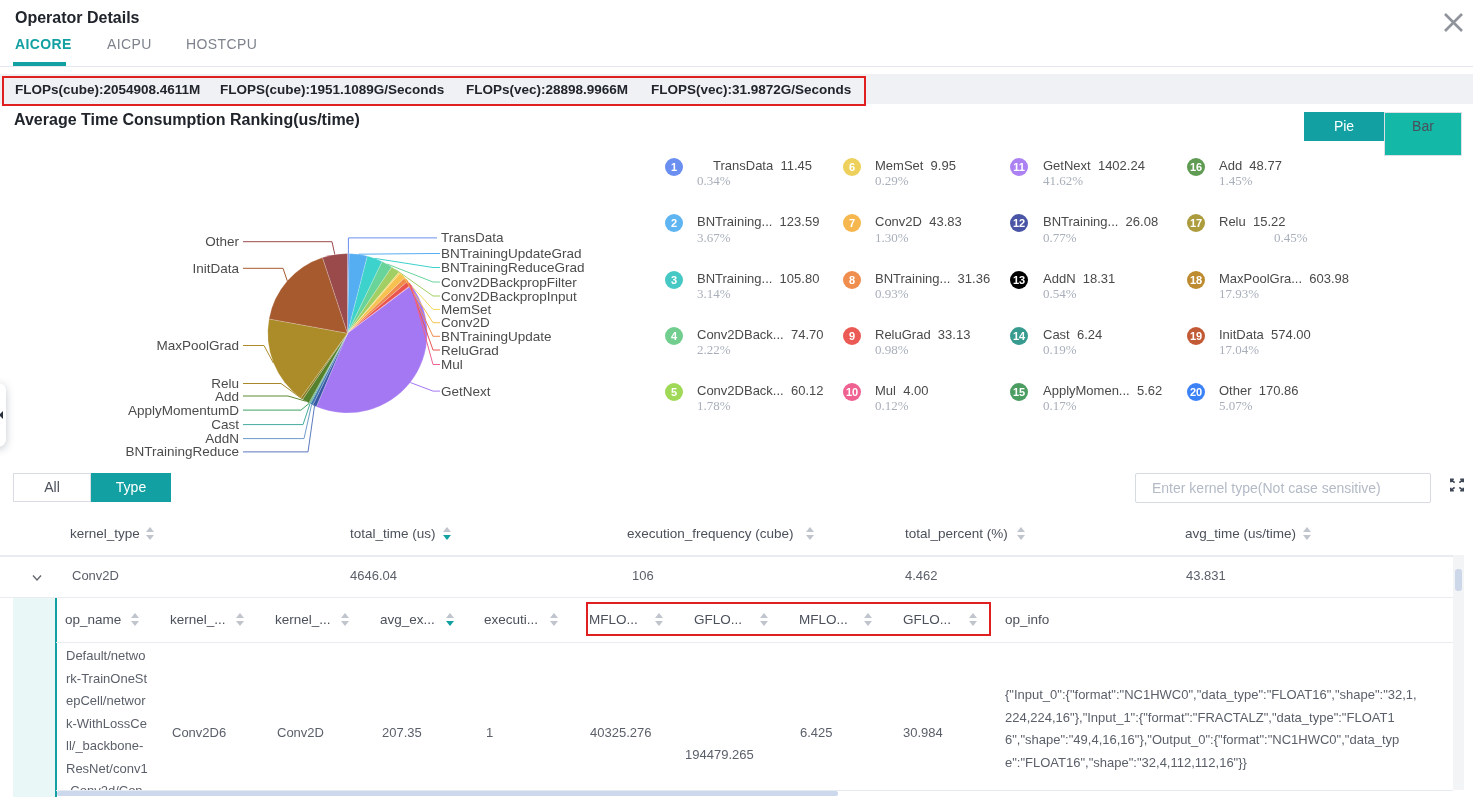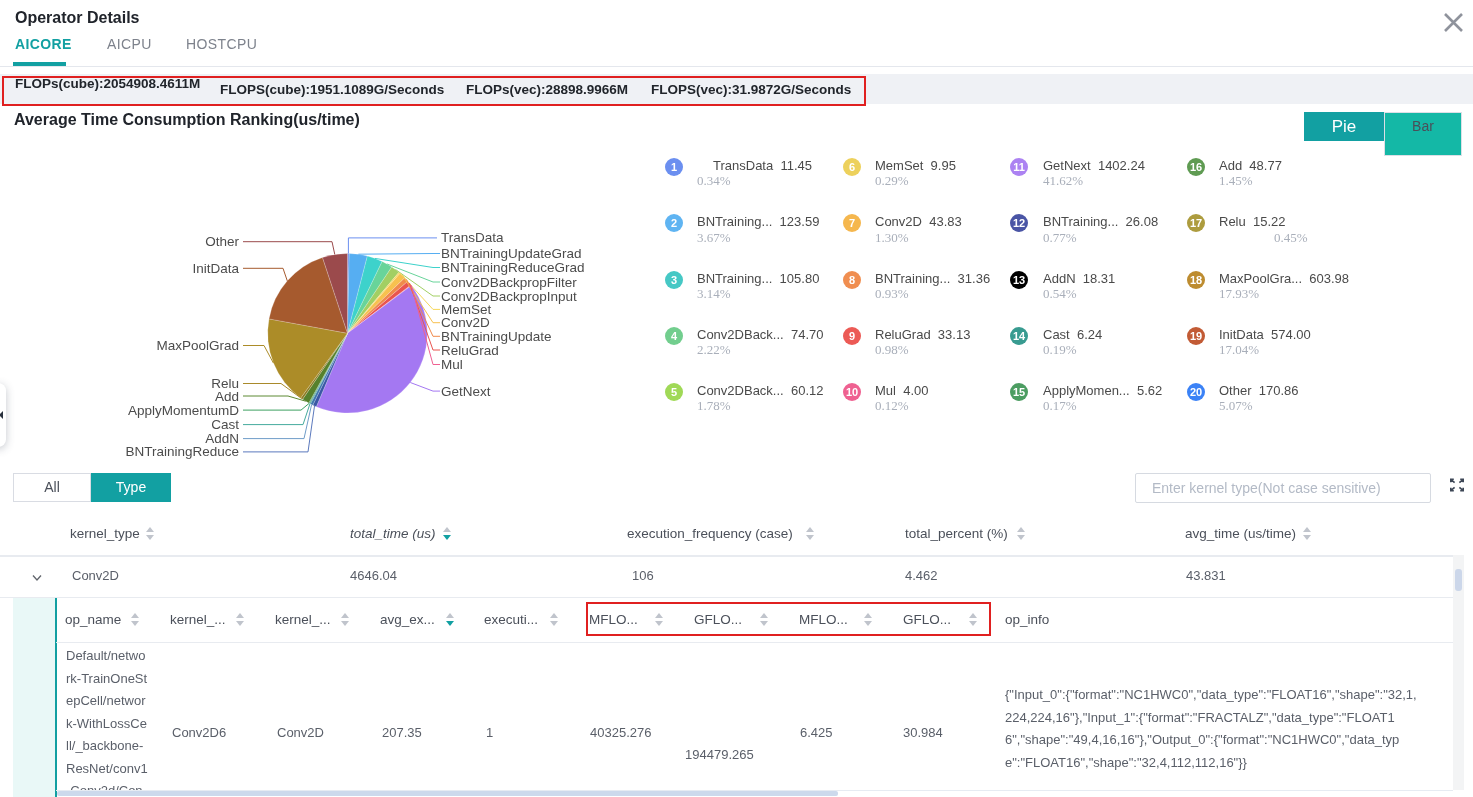--- a/index.html
+++ b/index.html
@@ -19,29 +19,29 @@
     <path d="M3 3 L20 20 M20 3 L3 20" stroke="#8f939c" stroke-width="2.6" fill="none"></path>
   </svg>
 
 <div class="abs" style="left:15px;top:36px;font-size:14px;font-weight:bold;color:#12a0a2;letter-spacing:0.4px;">AICORE</div>
 <div class="abs" style="left:107px;top:36px;font-size:14px;color:#7d828c;letter-spacing:0.4px;">AICPU</div>
 <div class="abs" style="left:186px;top:36px;font-size:14px;color:#7d828c;letter-spacing:0.4px;">HOSTCPU</div>
 <div class="abs" style="left:13px;top:62px;width:53px;height:4px;background:#12a0a2;"></div>
 <div class="abs" style="left:0;top:66px;width:1473px;height:1px;background:#e4e7ed;"></div>
 
 <div class="abs" style="left:0;top:74px;width:1473px;height:30px;background:#eff1f5;"></div>
-<div class="abs" style="left:15px;top:76px;font-size:13.5px;font-weight:bold;color:#21252b;">FLOPs(cube):2054908.4611M</div>
+<div class="abs" style="left:15px;top:82px;font-size:13.5px;font-weight:bold;color:#21252b;">FLOPs(cube):2054908.4611M</div>
 <div class="abs" style="left:220px;top:82px;font-size:13.5px;font-weight:bold;color:#21252b;">FLOPS(cube):1951.1089G/Seconds</div>
 <div class="abs" style="left:466px;top:82px;font-size:13.5px;font-weight:bold;color:#21252b;">FLOPs(vec):28898.9966M</div>
 <div class="abs" style="left:651px;top:82px;font-size:13.5px;font-weight:bold;color:#21252b;">FLOPS(vec):31.9872G/Seconds</div>
 <div class="abs" style="left:2px;top:76px;width:864px;height:30px;border:2px solid #e02020;"></div>
 
 <div class="abs" style="left:14px;top:111px;font-size:16px;font-weight:bold;color:#20242b;">Average Time Consumption Ranking(us/time)</div>
 
-<div class="abs" style="left:1304px;top:112px;width:80px;height:29px;background:#12a0a2;color:#fff;font-size:17px;text-align:center;line-height:29px;">Pie</div>
+<div class="abs" style="left:1304px;top:112px;width:80px;height:29px;background:#12a0a2;color:#fff;font-size:14px;text-align:center;line-height:29px;">Pie</div>
 <div class="abs" style="left:1384px;top:112px;width:78px;height:44px;background:#14b8a6;border:1px solid #dcdfe6;color:#4a4f59;font-size:14px;text-align:center;line-height:27px;">Bar</div>
 
 <svg width="660" height="350" viewBox="0 125 660 350" style="position:absolute;left:0;top:125px;">
 <path d="M347.5,333.3 L347.50,253.50 A79.8,79.8 0 0 1 349.20,253.52 Z" fill="#6B8FF0" stroke="rgba(255,255,255,0.5)" stroke-width="0.4"></path>
 <path d="M347.5,333.3 L349.20,253.52 A79.8,79.8 0 0 1 367.39,256.02 Z" fill="#56AEF2" stroke="rgba(255,255,255,0.5)" stroke-width="0.4"></path>
 <path d="M347.5,333.3 L367.39,256.02 A79.8,79.8 0 0 1 382.16,261.42 Z" fill="#3DD2CB" stroke="rgba(255,255,255,0.5)" stroke-width="0.4"></path>
 <path d="M347.5,333.3 L382.16,261.42 A79.8,79.8 0 0 1 391.81,266.93 Z" fill="#68D49A" stroke="rgba(255,255,255,0.5)" stroke-width="0.4"></path>
 <path d="M347.5,333.3 L391.81,266.93 A79.8,79.8 0 0 1 398.94,272.30 Z" fill="#A2CF63" stroke="rgba(255,255,255,0.5)" stroke-width="0.4"></path>
 <path d="M347.5,333.3 L398.94,272.30 A79.8,79.8 0 0 1 400.05,273.24 Z" fill="#F5D75A" stroke="rgba(255,255,255,0.5)" stroke-width="0.4"></path>
 <path d="M347.5,333.3 L400.05,273.24 A79.8,79.8 0 0 1 404.77,277.73 Z" fill="#F7C14F" stroke="rgba(255,255,255,0.5)" stroke-width="0.4"></path>
@@ -175,24 +175,24 @@
 <path d="M0.8 3.8 L0.8 0.8 L3.8 0.8 M0.8 0.8 L4.6 4.2" fill="none"></path>
 <path d="M10.2 0.8 L13.2 0.8 L13.2 3.8 M13.2 0.8 L9.4 4.2" fill="none"></path>
 <path d="M0.8 9.2 L0.8 12.2 L3.8 12.2 M0.8 12.2 L4.6 8.8" fill="none"></path>
 <path d="M13.2 9.2 L13.2 12.2 L10.2 12.2 M13.2 12.2 L9.4 8.8" fill="none"></path>
 </g>
   </svg>
 
 <div class="th" style="left:70px;top:526px;">kernel_type</div>
 <div style="position:absolute;left:146px;top:527px;width:0;height:0;border-left:4px solid transparent;border-right:4px solid transparent;border-bottom:5px solid #c0c4cc;"></div>
 <div style="position:absolute;left:146px;top:535px;width:0;height:0;border-left:4px solid transparent;border-right:4px solid transparent;border-top:5px solid #c0c4cc;"></div>
-<div class="th" style="left:350px;top:526px;font-style:italic;">total_time (us)</div>
+<div class="th" style="left:350px;top:526px;">total_time (us)</div>
 <div style="position:absolute;left:443px;top:527px;width:0;height:0;border-left:4px solid transparent;border-right:4px solid transparent;border-bottom:5px solid #c0c4cc;"></div>
 <div style="position:absolute;left:443px;top:535px;width:0;height:0;border-left:4px solid transparent;border-right:4px solid transparent;border-top:5px solid #12a0a2;"></div>
-<div class="th" style="left:627px;top:526px;">execution_frequency (case)</div>
+<div class="th" style="left:627px;top:526px;">execution_frequency (cube)</div>
 <div style="position:absolute;left:806px;top:527px;width:0;height:0;border-left:4px solid transparent;border-right:4px solid transparent;border-bottom:5px solid #c0c4cc;"></div>
 <div style="position:absolute;left:806px;top:535px;width:0;height:0;border-left:4px solid transparent;border-right:4px solid transparent;border-top:5px solid #c0c4cc;"></div>
 <div class="th" style="left:905px;top:526px;">total_percent (%)</div>
 <div style="position:absolute;left:1017px;top:527px;width:0;height:0;border-left:4px solid transparent;border-right:4px solid transparent;border-bottom:5px solid #c0c4cc;"></div>
 <div style="position:absolute;left:1017px;top:535px;width:0;height:0;border-left:4px solid transparent;border-right:4px solid transparent;border-top:5px solid #c0c4cc;"></div>
 <div class="th" style="left:1185px;top:526px;">avg_time (us/time)</div>
 <div style="position:absolute;left:1303px;top:527px;width:0;height:0;border-left:4px solid transparent;border-right:4px solid transparent;border-bottom:5px solid #c0c4cc;"></div>
 <div style="position:absolute;left:1303px;top:535px;width:0;height:0;border-left:4px solid transparent;border-right:4px solid transparent;border-top:5px solid #c0c4cc;"></div>
 <div class="hline" style="left:0;top:555px;width:1453px;height:1.5px;"></div>
 

